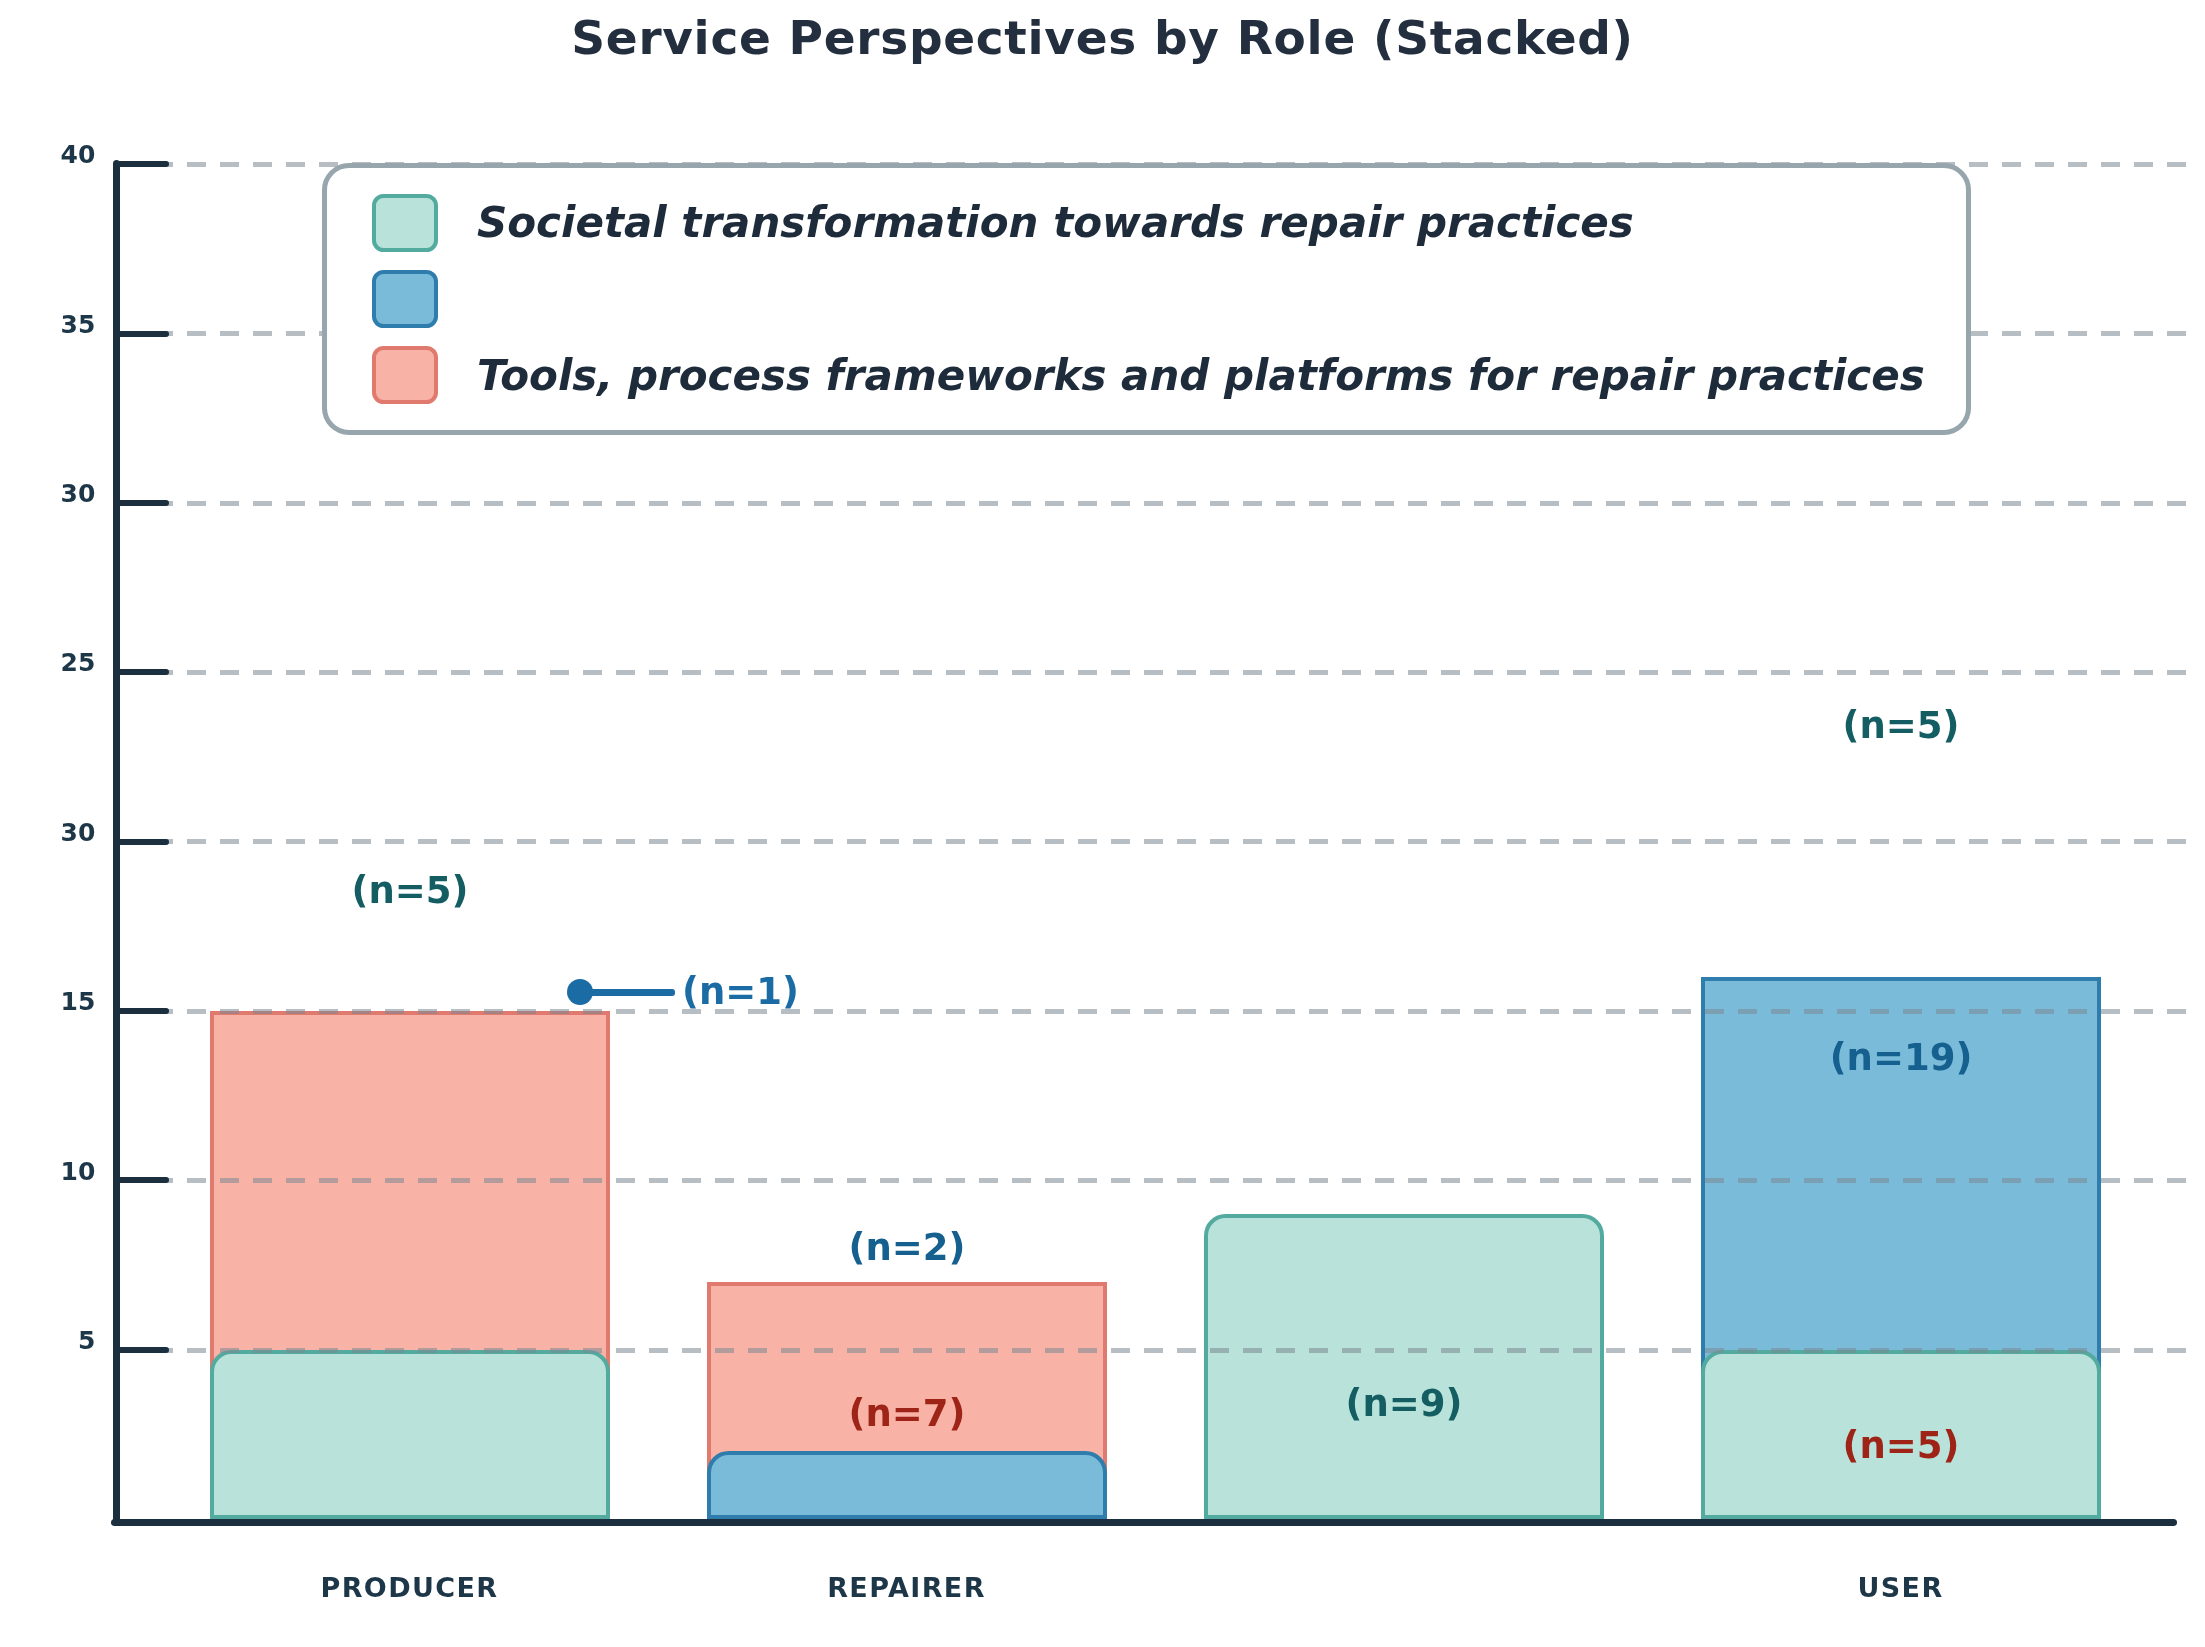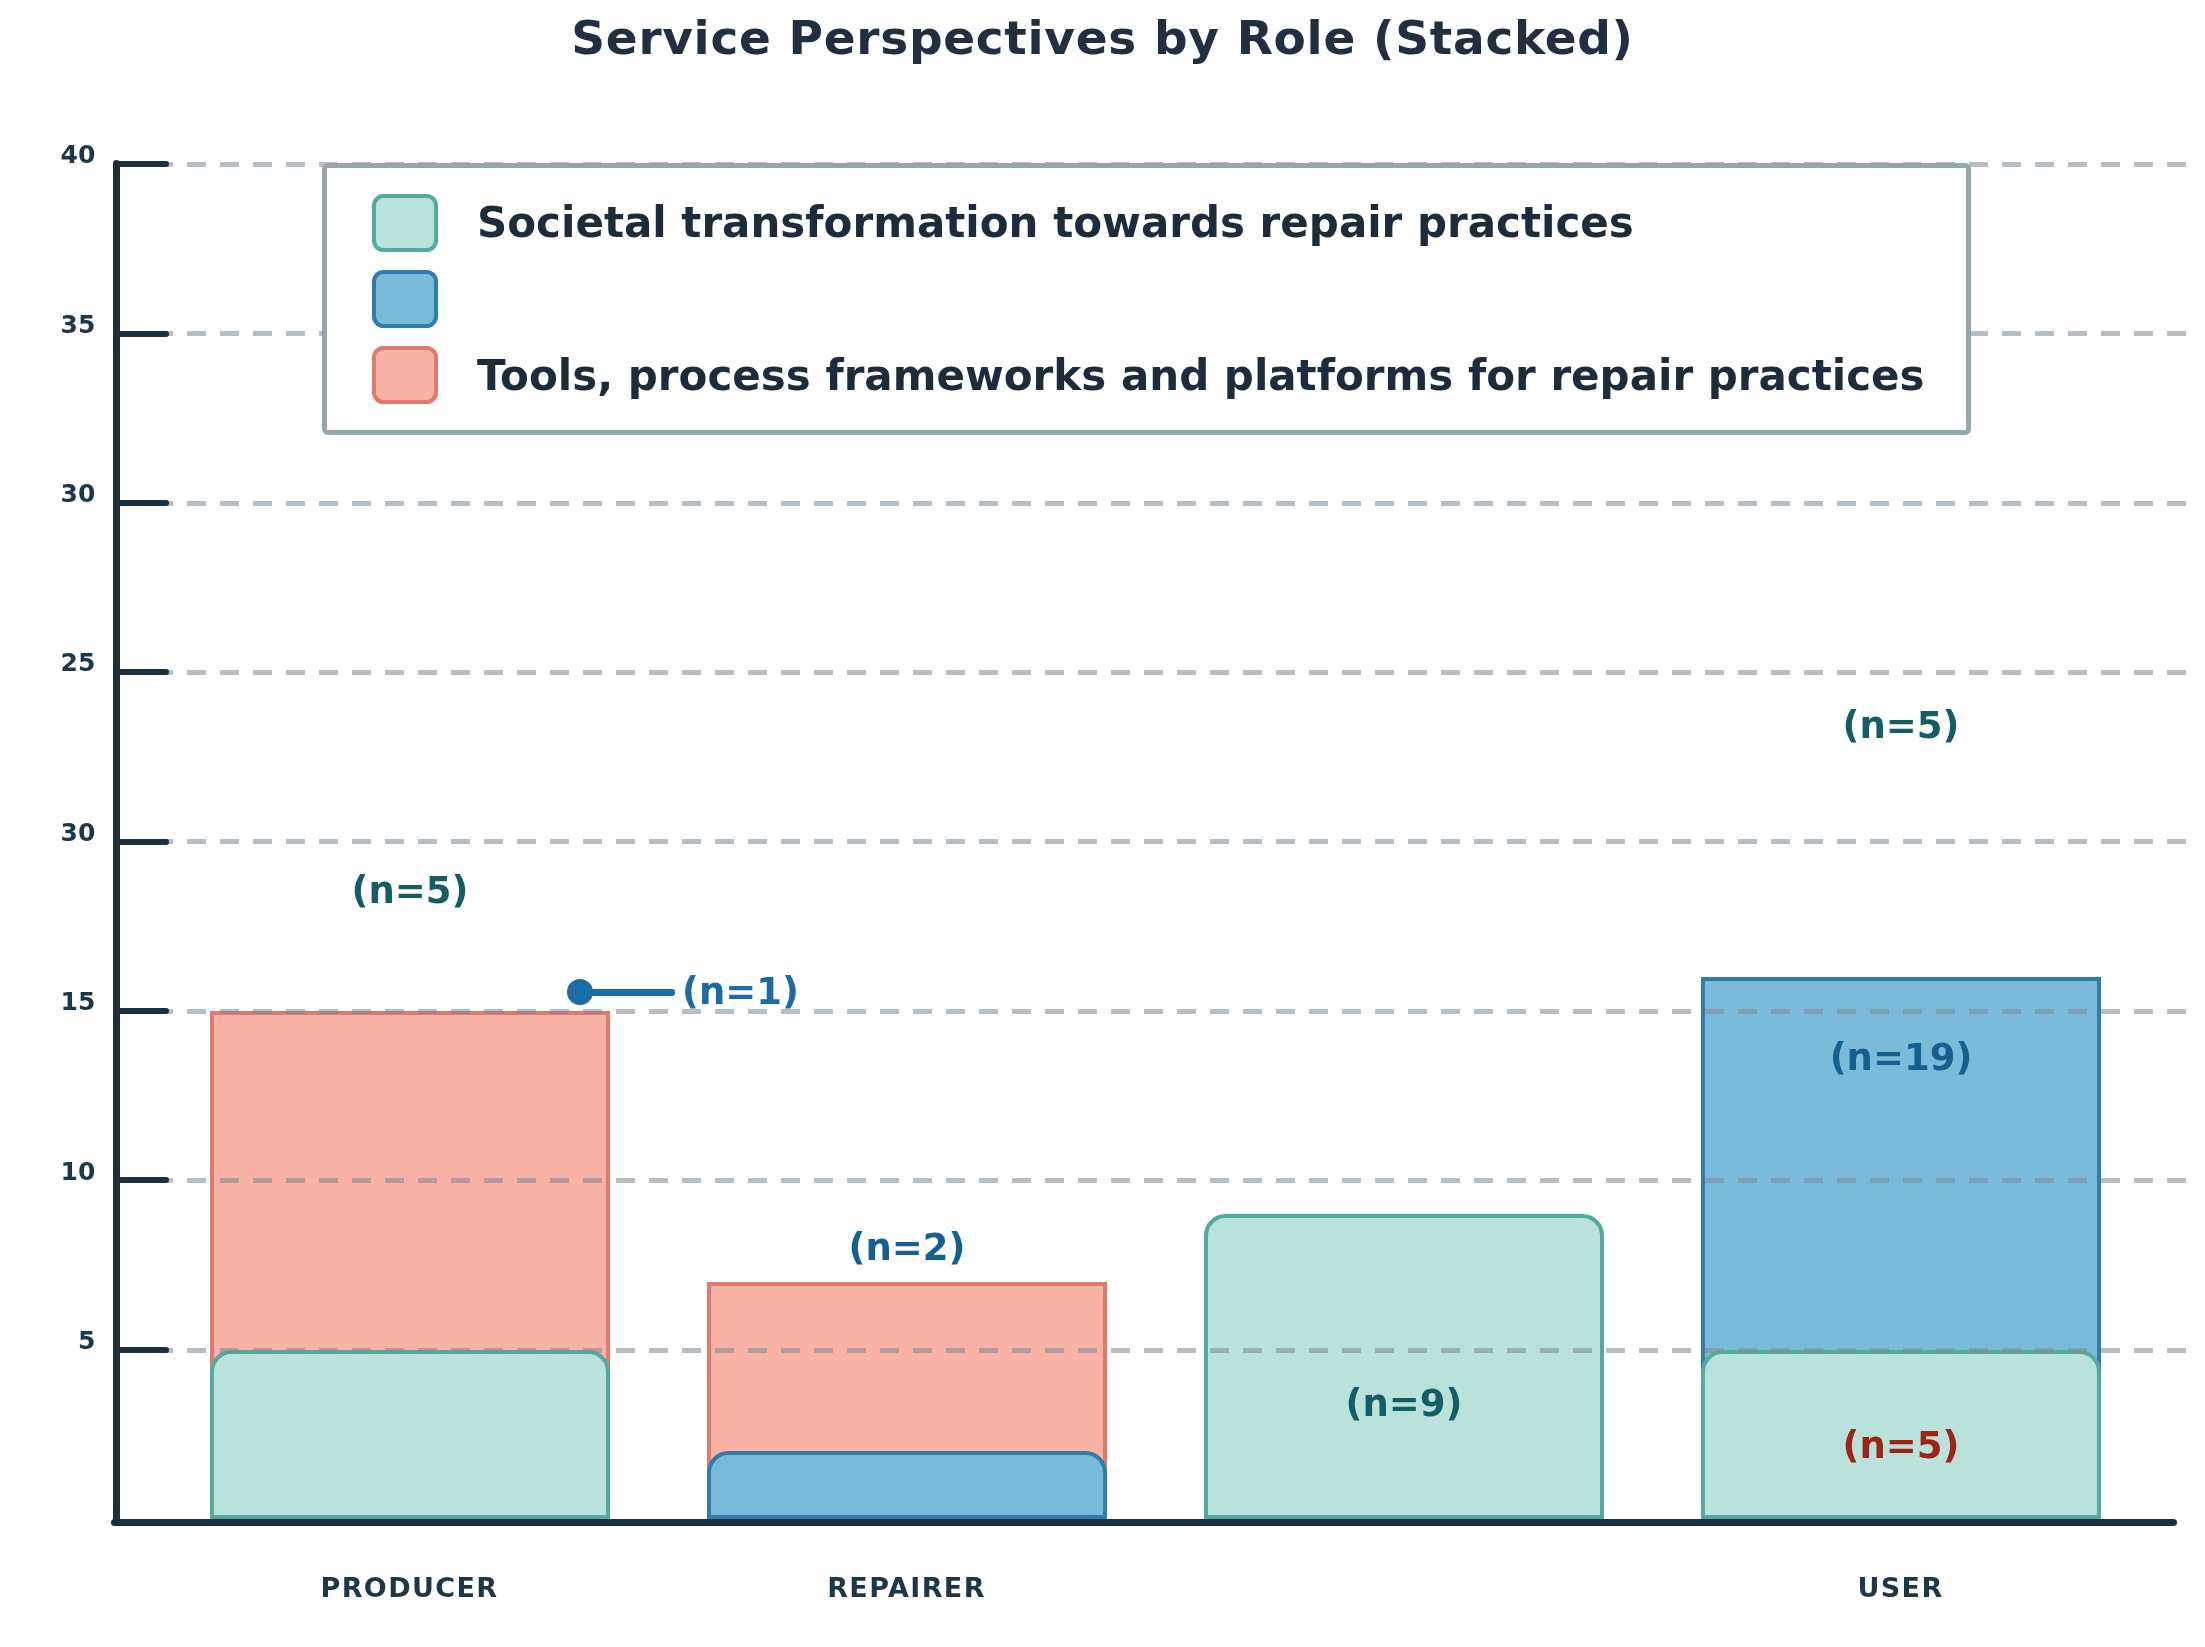--- a/index.html
+++ b/index.html
@@ -16,22 +16,22 @@
     background:repeating-linear-gradient(90deg, rgba(123,136,147,0.55) 0 18.7px, transparent 18.7px 33px);}
   .tick-stub{position:absolute;height:5.8px;width:52px;z-index:5;border-radius:2.9px;}
   .y-tick-label{position:absolute;width:94px;text-align:right;font-size:25px;font-weight:bold;z-index:5;}
   .x-tick-label{position:absolute;text-align:center;font-size:27px;font-weight:bold;letter-spacing:1.4px;z-index:5;}
   .axis-line{position:absolute;z-index:6;border-radius:4.3px;}
   .bar-segment{position:absolute;box-sizing:border-box;border-style:solid;border-width:4.3px;z-index:2;}
   .bar-segment.top-seg{border-radius:21.6px 21.6px 0 0;}
   .bar-annotation{position:absolute;text-align:center;font-size:37px;font-weight:bold;z-index:5;line-height:46px;height:46px;}
   #legend{
     position:absolute;left:322px;top:163px;width:1649px;height:272px;background:#ffffff;
-    border:5.8px solid #97a5ad;border-radius:6px;z-index:10;box-sizing:border-box;
-    display:flex;flex-direction:column;justify-content:space-evenly;padding:7.2px 0;
+    border:5.8px solid #97a5ad;border-radius:27px;z-index:10;box-sizing:border-box;
+    display:flex;flex-direction:column;justify-content:space-evenly;padding:7.2px 0;font-style:italic;
   }
   .legend-row{display:flex;align-items:center;}
   .legend-swatch{width:66px;height:58px;border-radius:11.5px;border:4.3px solid;margin-left:45px;box-sizing:border-box;flex:none;}
   .legend-label{margin-left:39px;font-size:42px;font-weight:600;color:#1e2b3a;white-space:nowrap;}
   .leader-dot{position:absolute;width:26px;height:26px;border-radius:50%;z-index:6;}
   .leader-line{position:absolute;height:6.5px;z-index:6;border-radius:2.9px;}
   .leader-text{position:absolute;font-size:37px;font-weight:bold;z-index:6;line-height:46px;}
 </style>
 </head>
 <body>
@@ -41,20 +41,21 @@
 <div id="plot">
     <div class="bar-segment" style="left: 210px; top: 1011px; width: 400px; height: 508px; background: rgb(248, 178, 166); border-color: rgb(224, 121, 110);"></div>
     <div class="bar-segment" style="left: 210px; top: 1485px; width: 400px; height: 34px; background: rgb(122, 187, 217); border-color: rgb(46, 125, 173);"></div>
     <div class="leader-dot" style="left: 567px; top: 979px; background: rgb(27, 108, 165);"></div>
     <div class="leader-line" style="left: 580px; top: 989px; width: 95px; background: rgb(27, 108, 165);"></div>
     <div class="leader-text" style="left: 682px; top: 969px; color: rgb(27, 108, 165);">(n=1)</div>
     <div class="bar-segment top-seg" style="left: 210px; top: 1350px; width: 400px; height: 169px; background: rgb(185, 227, 218); border-color: rgb(83, 171, 159);"></div>
     <div class="bar-annotation" style="left: 210px; width: 400px; top: 868px; color: rgb(20, 94, 99);">(n=5)</div>
     <div class="x-tick-label" style="left: 158px; width: 503px; top: 1572px; color: rgb(29, 55, 72);">PRODUCER</div>
     <div class="bar-segment" style="left: 707px; top: 1282px; width: 400px; height: 237px; background: rgb(248, 178, 166); border-color: rgb(224, 121, 110);"></div>
+    <div class="bar-annotation" style="left: 707px; width: 400px; top: 1391px; color: rgb(158, 36, 24);">(n=7)</div>
     <div class="bar-segment top-seg" style="left: 707px; top: 1451px; width: 400px; height: 68px; background: rgb(122, 187, 217); border-color: rgb(46, 125, 173);"></div>
     <div class="bar-annotation" style="left: 707px; width: 400px; top: 1225px; color: rgb(21, 96, 143);">(n=2)</div>
     <div class="x-tick-label" style="left: 655px; width: 503px; top: 1572px; color: rgb(29, 55, 72);">REPAIRER</div>
     <div class="bar-segment top-seg" style="left: 1204px; top: 1214px; width: 400px; height: 305px; background: rgb(185, 227, 218); border-color: rgb(83, 171, 159);"></div>
     <div class="bar-annotation" style="left: 1204px; width: 400px; top: 1381px; color: rgb(20, 94, 99);">(n=9)</div>
     <div class="bar-segment" style="left: 1701px; top: 1350px; width: 400px; height: 169px; background: rgb(248, 178, 166); border-color: rgb(224, 121, 110);"></div>
     <div class="bar-annotation" style="left: 1701px; width: 400px; top: 1423px; color: rgb(158, 36, 24);">(n=5)</div>
     <div class="bar-segment" style="left: 1701px; top: 977px; width: 400px; height: 542px; background: rgb(122, 187, 217); border-color: rgb(46, 125, 173);"></div>
     <div class="bar-annotation" style="left: 1701px; width: 400px; top: 1035px; color: rgb(21, 96, 143);">(n=19)</div>
     <div class="bar-segment top-seg" style="left: 1701px; top: 1350px; width: 400px; height: 169px; background: rgb(185, 227, 218); border-color: rgb(83, 171, 159);"></div>

